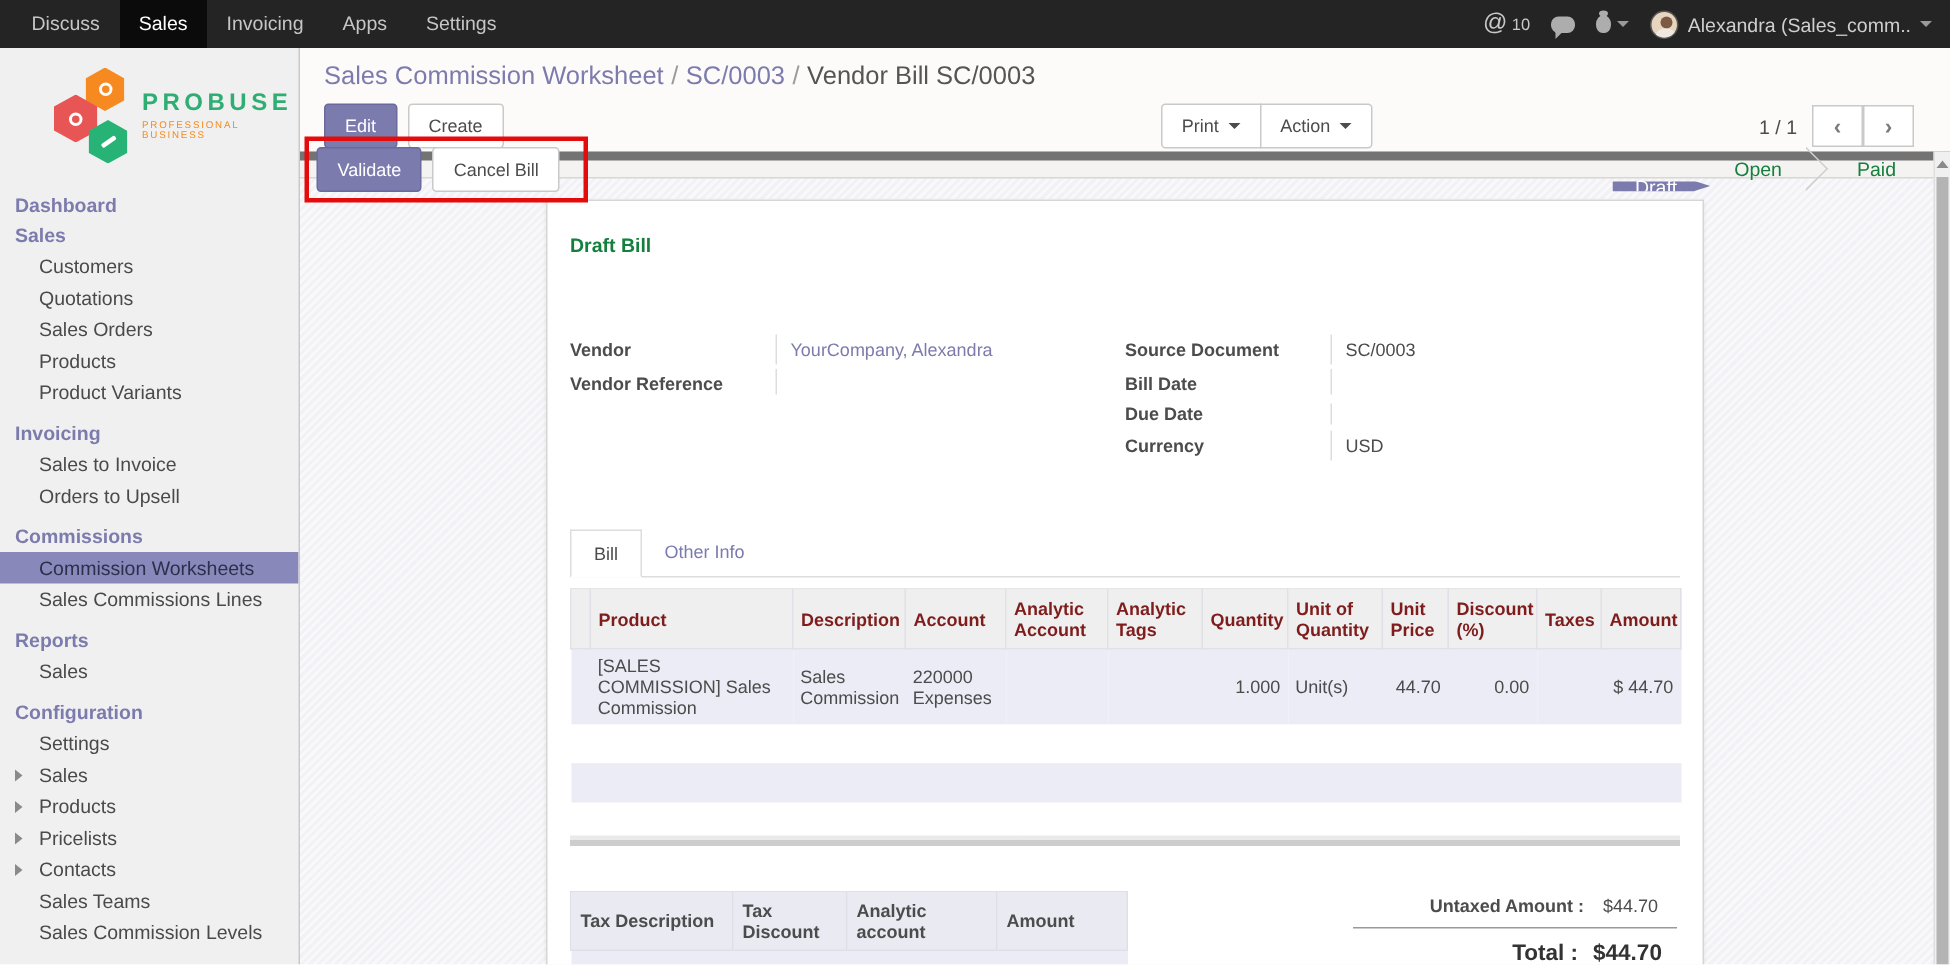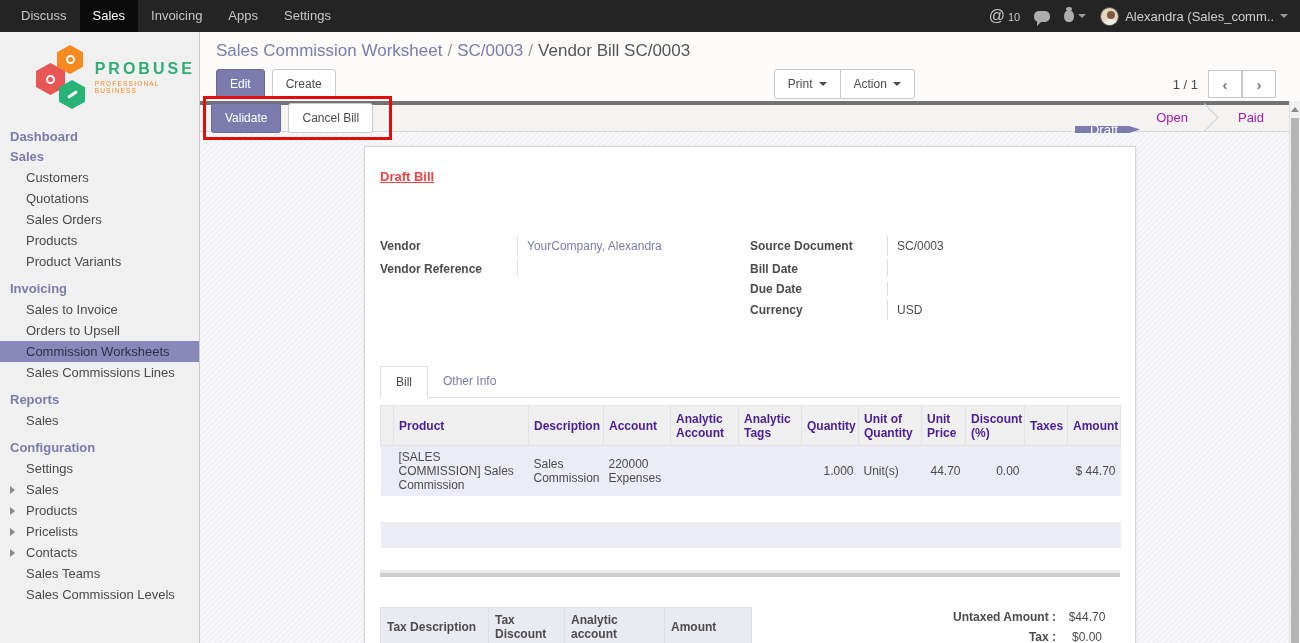--- a/index.html
+++ b/index.html
@@ -62,48 +62,48 @@
   .btn { font-size:12px; line-height:1; padding:8px 13px; border-radius:3px; border:1px solid #c9c9c9; background:#fff; color:#4c4c4c; cursor:pointer; display:inline-flex; align-items:center; gap:6px; }
   .btn.primary { background:#7c7bad; border-color:#6b6a9f; color:#fff; }
   .btn .dd-caret { width:0; height:0; border-left:4px solid transparent; border-right:4px solid transparent; border-top:4px solid #4c4c4c; }
   .btn-group { display:flex; }
   .btn-group .btn:first-child { border-radius:3px 0 0 3px; }
   .btn-group .btn:last-child { border-radius:0 3px 3px 0; margin-left:-1px; }
   .pager-value { font-size:13px; color:#4c4c4c; }
   .pager-btn { width:34px; height:28px; background:#fff; border:1px solid #c9c9c9; color:#7a7a7a; font-size:15px; font-weight:bold; display:flex; align-items:center; justify-content:center; cursor:pointer; }
 
   
-  .statusbar { height:31px; background:#f4f3f2; border-top:4px solid #737373; border-bottom:1px solid #d8d7d5; display:flex; align-items:center; justify-content:space-between; overflow:visible; position:relative; z-index:2; }
+  .statusbar { height:18px; background:#f4f3f2; border-top:6px solid #737373; border-bottom:1px solid #d8d7d5; display:flex; align-items:center; justify-content:space-between; overflow:visible; position:relative; z-index:2; }
   .red-box { display:flex; align-items:center; gap:7px; border:3px solid #e30b0b; padding:4px 16px 4px 5px; margin-left:3px; background:transparent; }
   .steps { display:flex; align-items:stretch; height:31px; margin-top:-1px; }
-  .step { display:flex; align-items:center; font-size:13px; color:#a21caf; padding:0 16px; }
+  .step { display:flex; align-items:center; font-size:13px; color:#15803d; padding:0 16px; }
   .step.active { background:#7c7bad; color:#ffffff; padding:0 22px 0 15px; clip-path:polygon(0 0,calc(100% - 11px) 0,100% 50%,calc(100% - 11px) 100%,0 100%);margin-top:24px; }
   .step-sep { width:18px; height:31px; position:relative; overflow:hidden; }
   .step-sep::before { content:""; position:absolute; left:-13px; top:4px; width:22px; height:22px; transform:rotate(45deg); border-top:1px solid #cfcfcf; border-right:1px solid #cfcfcf; }
 
   
   .form-area { flex:1; overflow:hidden; background:#f2f1f5;
     background-image:repeating-linear-gradient(135deg, rgba(255,255,255,.5) 0 2px, rgba(0,0,0,0) 2px 4px); }
   .sheet { width:772px; margin:14px auto 0; background:#fff; border:1px solid #d6d6d6; box-shadow:0 1px 3px rgba(0,0,0,.08); padding:22px 15px 30px 15px; min-height:520px; }
-  .sheet-title { font-size:13px; font-weight:bold; color:#ef4444;text-decoration:underline; }
+  .sheet-title { font-size:13px; font-weight:bold; color:#15803d; }
 
   .field-groups { display:flex; margin-top:52px; }
   .fgroup { width:50%; }
   .frow { display:flex; min-height:23px; align-items:flex-start; }
   .flabel { width:137px; font-size:12px; font-weight:bold; color:#4c4c4c; padding-top:3px; }
   .fvalue { flex:1; border-left:1px solid #ddd; padding:3px 0 3px 9px; font-size:12px; color:#4c4c4c; min-height:17px; }
   .fvalue.link { color:#7c7bad; cursor:pointer; }
 
   .tabs { margin-top:42px; border-bottom:1px solid #ddd; display:flex; padding-left:0; }
   .tab { font-size:12px; padding:8px 15px; cursor:pointer; position:relative; top:1px; }
   .tab.active { background:#fff; border:1px solid #ddd; border-bottom-color:#fff; color:#4c4c4c; }
   .tab.inactive { color:#7c7bad; }
 
   table.bill { width:740px; border-collapse:collapse; table-layout:fixed; font-size:12px; margin-top:7px; }
-  table.bill th { background:#efefef; color:#4c1d95; font-weight:bold; text-align:left; padding:5px 5px; border:1px solid #e0e0e6; border-top-color:#e6e6e6; vertical-align:middle; height:40px; cursor:pointer; }
+  table.bill th { background:#efefef; color:#7f1d1d; font-weight:bold; text-align:left; padding:5px 5px; border:1px solid #e0e0e6; border-top-color:#e6e6e6; vertical-align:middle; height:40px; cursor:pointer; }
   table.bill td { padding:4px 5px; vertical-align:middle; color:#4c4c4c; height:38px; }
   tr.data-row td { background:#ebecf5; }
   tr.stripe-row-white td { background:#fff; height:26px; border-bottom:1px solid #ececf2; }
   tr.stripe-row td { background:#ebecf5; height:26px; }
   .num { text-align:right; }
   .hscroll { width:740px; height:7px; margin-top:22px; background:linear-gradient(#eaeaea 0 40%, #cdcdcd 40% 100%); cursor:pointer; }
 
   .bottom-zone { display:flex; justify-content:space-between; margin-top:30px; }
   table.tax { width:371px; border-collapse:collapse; table-layout:fixed; font-size:12px; }
   table.tax th { background:#eaeaf2; color:#4c4c4c; font-weight:bold; text-align:left; padding:5px 6px; border:1px solid #dfdfe8; height:24px; }
@@ -180,20 +180,21 @@
     <div class="side-item">Customers</div>
     <div class="side-item">Quotations</div>
     <div class="side-item">Sales Orders</div>
     <div class="side-item">Products</div>
     <div class="side-item">Product Variants</div>
 
     <div class="side-section-header">Invoicing</div>
     <div class="side-item">Sales to Invoice</div>
     <div class="side-item">Orders to Upsell</div>
 
+    <div class="side-section-header">Commissions</div>
     <div class="side-item selected">Commission Worksheets</div>
     <div class="side-item">Sales Commissions Lines</div>
 
     <div class="side-section-header">Reports</div>
     <div class="side-item">Sales</div>
 
     <div class="side-section-header">Configuration</div>
     <div class="side-item">Settings</div>
     <div class="side-item"><span class="expand-arrow"></span><span>Sales</span></div>
     <div class="side-item"><span class="expand-arrow"></span><span>Products</span></div>
@@ -368,24 +369,20 @@
                 </tr>
 
             </tbody>
           </table>
 
           <div class="totals">
             <div class="trow">
               <span class="tlabel">Untaxed Amount :</span>
               <span class="tvalue">$44.70</span>
             </div>
-            <div class="trow">
-              <span class="tlabel">Tax :</span>
-              <span class="tvalue">$0.00</span>
-            </div>
             <div class="tdivider"></div>
             <div class="trow grand">
               <span class="tlabel">Total :</span>
               <span class="tvalue">$44.70</span>
             </div>
           </div>
         </div>
 
       </div>
     </div>

